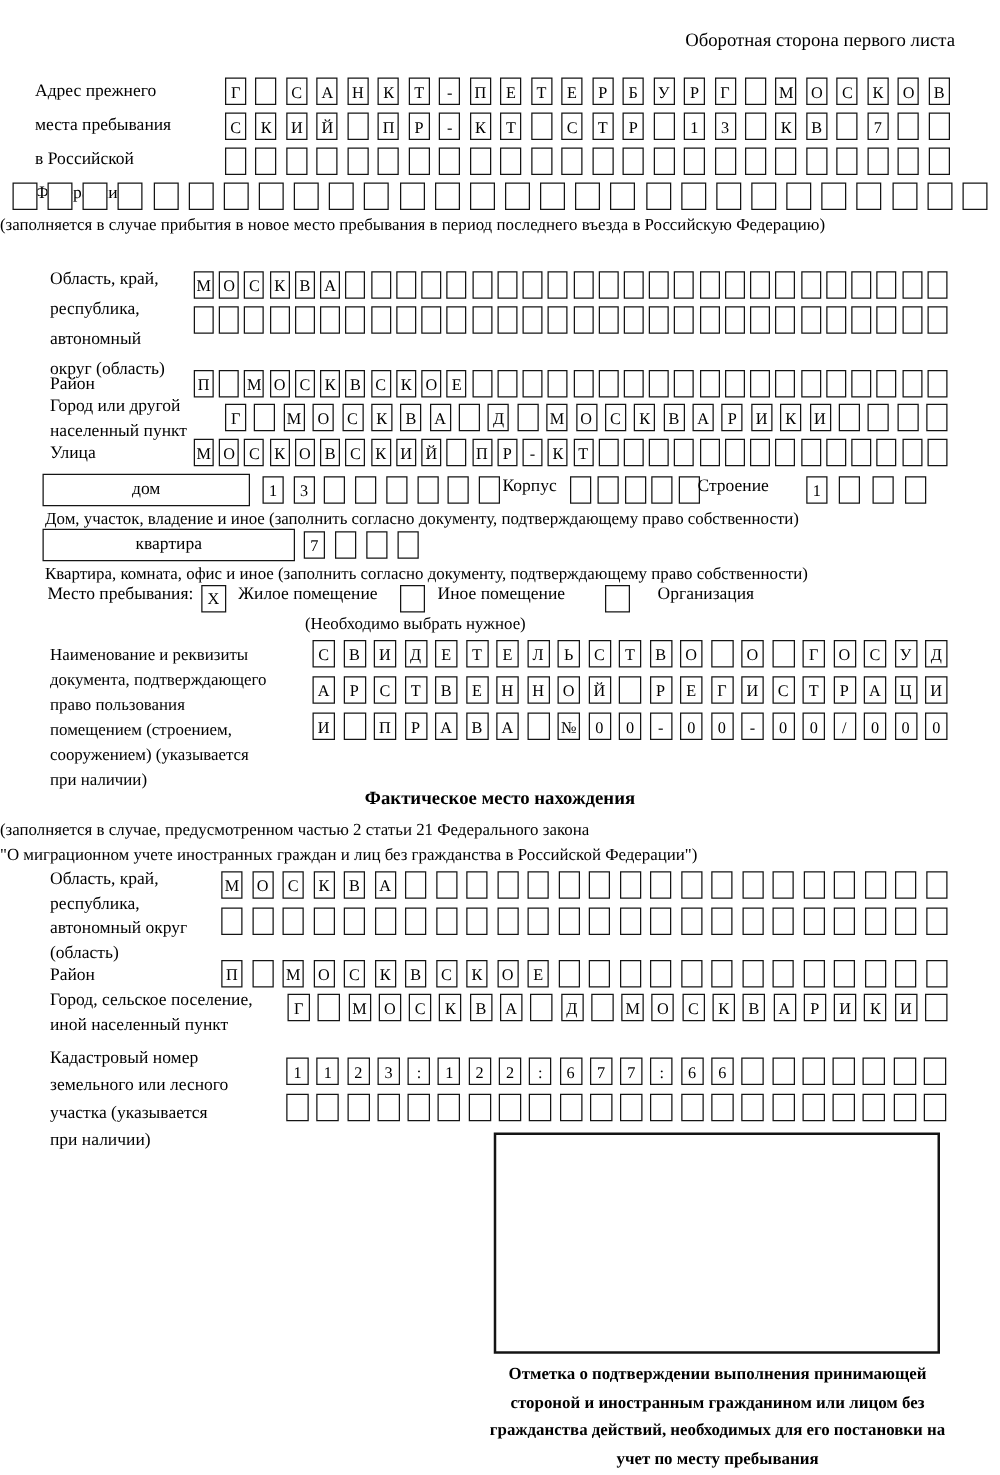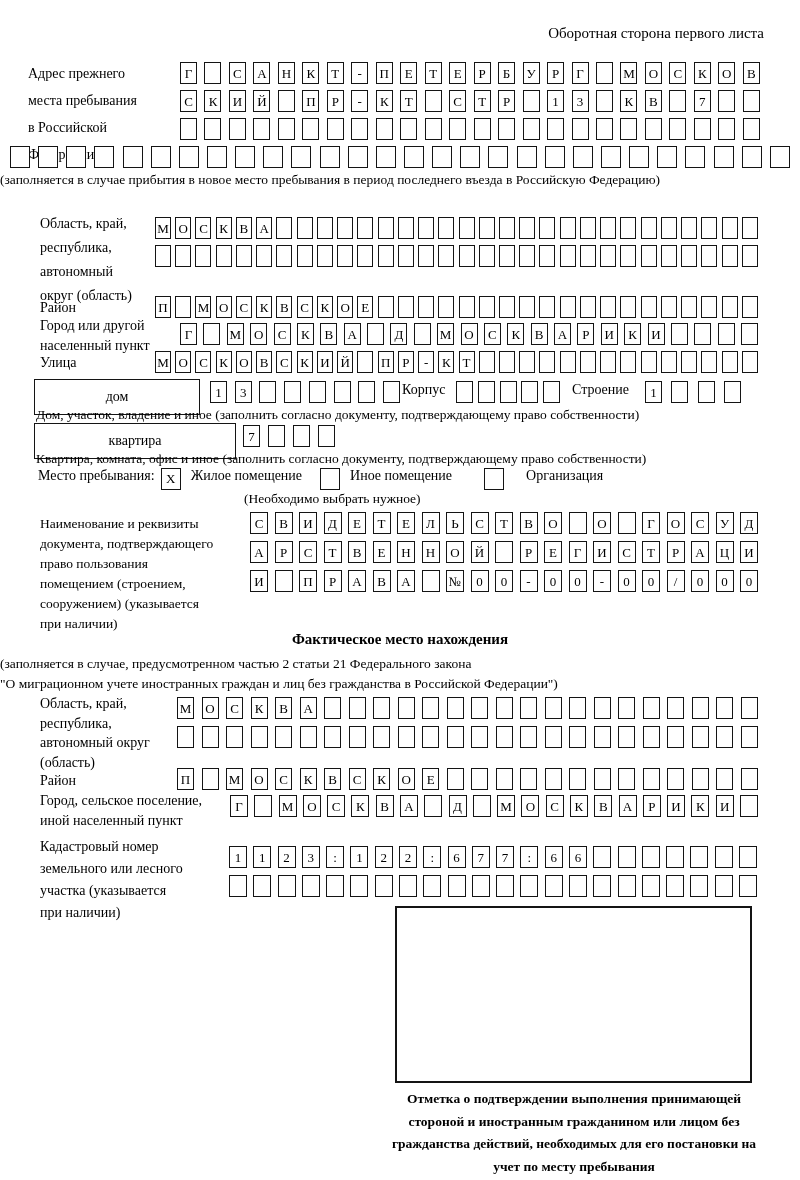--- a/index.html
+++ b/index.html
@@ -21,21 +21,21 @@
   .w-top .cell { width:17px; }
   .w-full .cell { width:20px; }
   .w-s2 .cell { width:16px; }
   .w-c25 .cell { width:17px; }
   .w-doc .cell { width:18px; }
   .w-a24 .cell { width:17px; }
   .w-c22 .cell { width:18px; }
   .w-sm .cell { width:17px; }
   .caption { font-size:13.5px; text-align:left; width:800px; left:0; }
   .heading { font-weight:bold; font-size:15px; text-align:center; width:800px; left:0; }
-  .bigbox { border:1.6px solid #141414; height:36px; display:flex; align-items:center;
+  .bigbox { border:1.6px solid #141414; height:26px; display:flex; align-items:center;
             justify-content:center; font-size:14px; background:#fff;font-family:Liberation Serif, serif; }
   .checkbox { width:20px; height:22px; border:1.6px solid #141414; flex:none;
               display:flex; align-items:center; justify-content:center; font-size:13px; }
   .stayrow { display:flex; align-items:flex-start; font-size:14px; height:24px; }
   .smlabel { font-size:14px; }
   .leftcap { font-size:13.5px; text-align:left; width:724px; }
   .stampbox { border:2px solid #141414; background:#fff; }
   .stampcap { font-weight:bold; font-size:13.5px; line-height:22.5px; text-align:center; }
 </style>
 </head>
@@ -339,21 +339,21 @@
       <span class="cell"></span>
     </div>
   <div class="abs smlabel" style="left:402px; top:382px;">Корпус</div>
   <div class="abs cells w-sm" style="left:456px; top:381px; width:104px;">
       <span class="cell"></span>
       <span class="cell"></span>
       <span class="cell"></span>
       <span class="cell"></span>
       <span class="cell"></span>
     </div>
-  <div class="abs smlabel" style="left:572px; top:382px;">Строение</div>
+  <div class="abs smlabel" style="left:558px; top:382px;">Строение</div>
   <div class="abs cells w-sm" style="left:645px; top:381px; width:96px;">
       <span class="cell">1</span>
       <span class="cell"></span>
       <span class="cell"></span>
       <span class="cell"></span>
     </div>
   <div class="abs bigbox" style="left:34px; top:423px; width:202px;">квартира</div>
 
   <div class="abs leftcap" style="left:36px; top:407px;">Дом, участок, владение и иное (заполнить согласно документу, подтверждающему право собственности)</div>
   <div class="abs cells w-sm" style="left:243px; top:425px; width:92px;">

